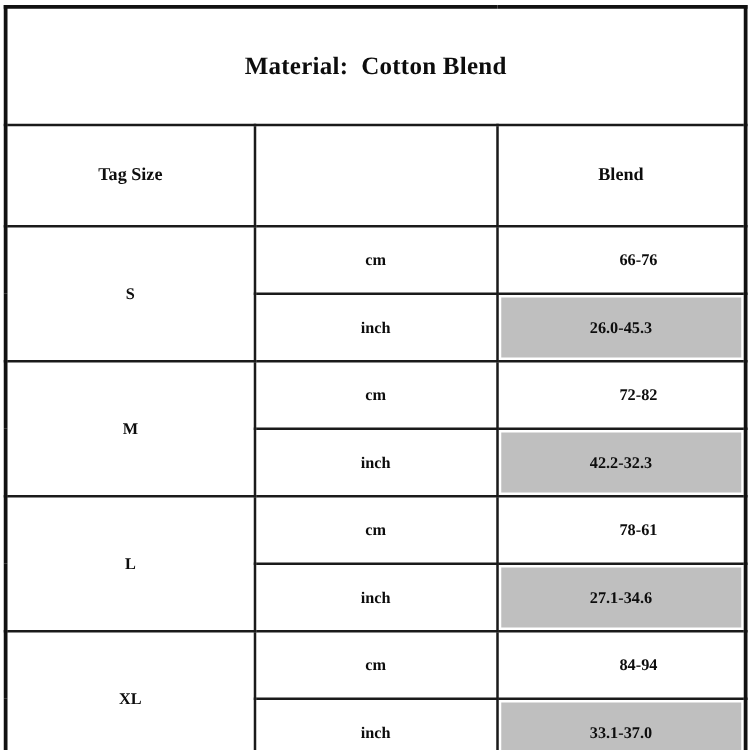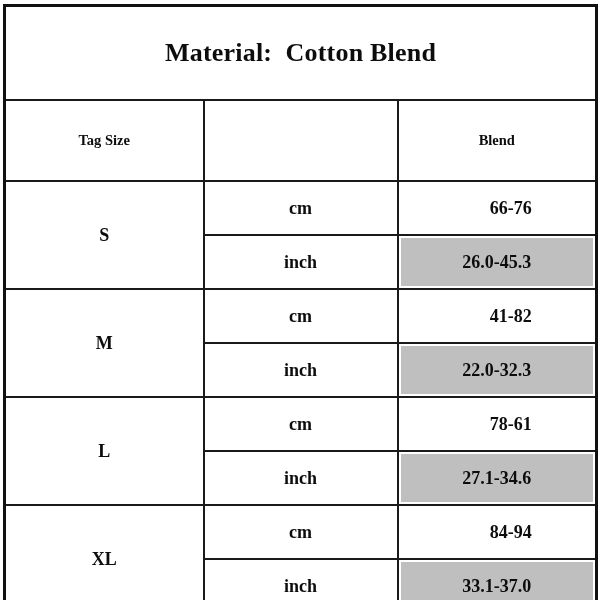--- a/index.html
+++ b/index.html
@@ -44,34 +44,34 @@
     padding: 0;
   }
 
   
   col.col-size  { width: 199px; }
   col.col-unit  { width: 194px; }
   col.col-meas  { width: 199px; }
 
   .title-row td {
     height: 92px;
-    font-size: 26px;
+    font-size: 20px;
     letter-spacing: 0.2px;
     white-space: pre;
   }
 
   .head-row td {
     height: 79px;
     font-size: 14.5px;
     margin-left: 28px;
   }
 
   .data-row td {
     height: 52px;
-    font-size: 18px;
+    font-size: 13px;
   }
 
   .size-cell {
     font-size: 15.5px;
   }
 
   .unit-cell {
     font-size: 14px;
   }
 
@@ -136,27 +136,27 @@
         <td class="unit-cell">inch</td>
         <td class="meas-cell highlight">
           <div class="fill">26.0-45.3</div>
         </td>
       </tr>
 
       <tr class="data-row">
         <td class="size-cell" rowspan="2">M</td>
         <td class="unit-cell">cm</td>
         <td class="meas-cell">
-          <div class="plain">41-82</div>
+          <div class="plain">72-82</div>
         </td>
       </tr>
       <tr class="data-row">
         <td class="unit-cell">inch</td>
         <td class="meas-cell highlight">
-          <div class="fill">22.0-32.3</div>
+          <div class="fill">42.2-32.3</div>
         </td>
       </tr>
 
       <tr class="data-row">
         <td class="size-cell" rowspan="2">L</td>
         <td class="unit-cell">cm</td>
         <td class="meas-cell">
           <div class="plain">78-61</div>
         </td>
       </tr>

